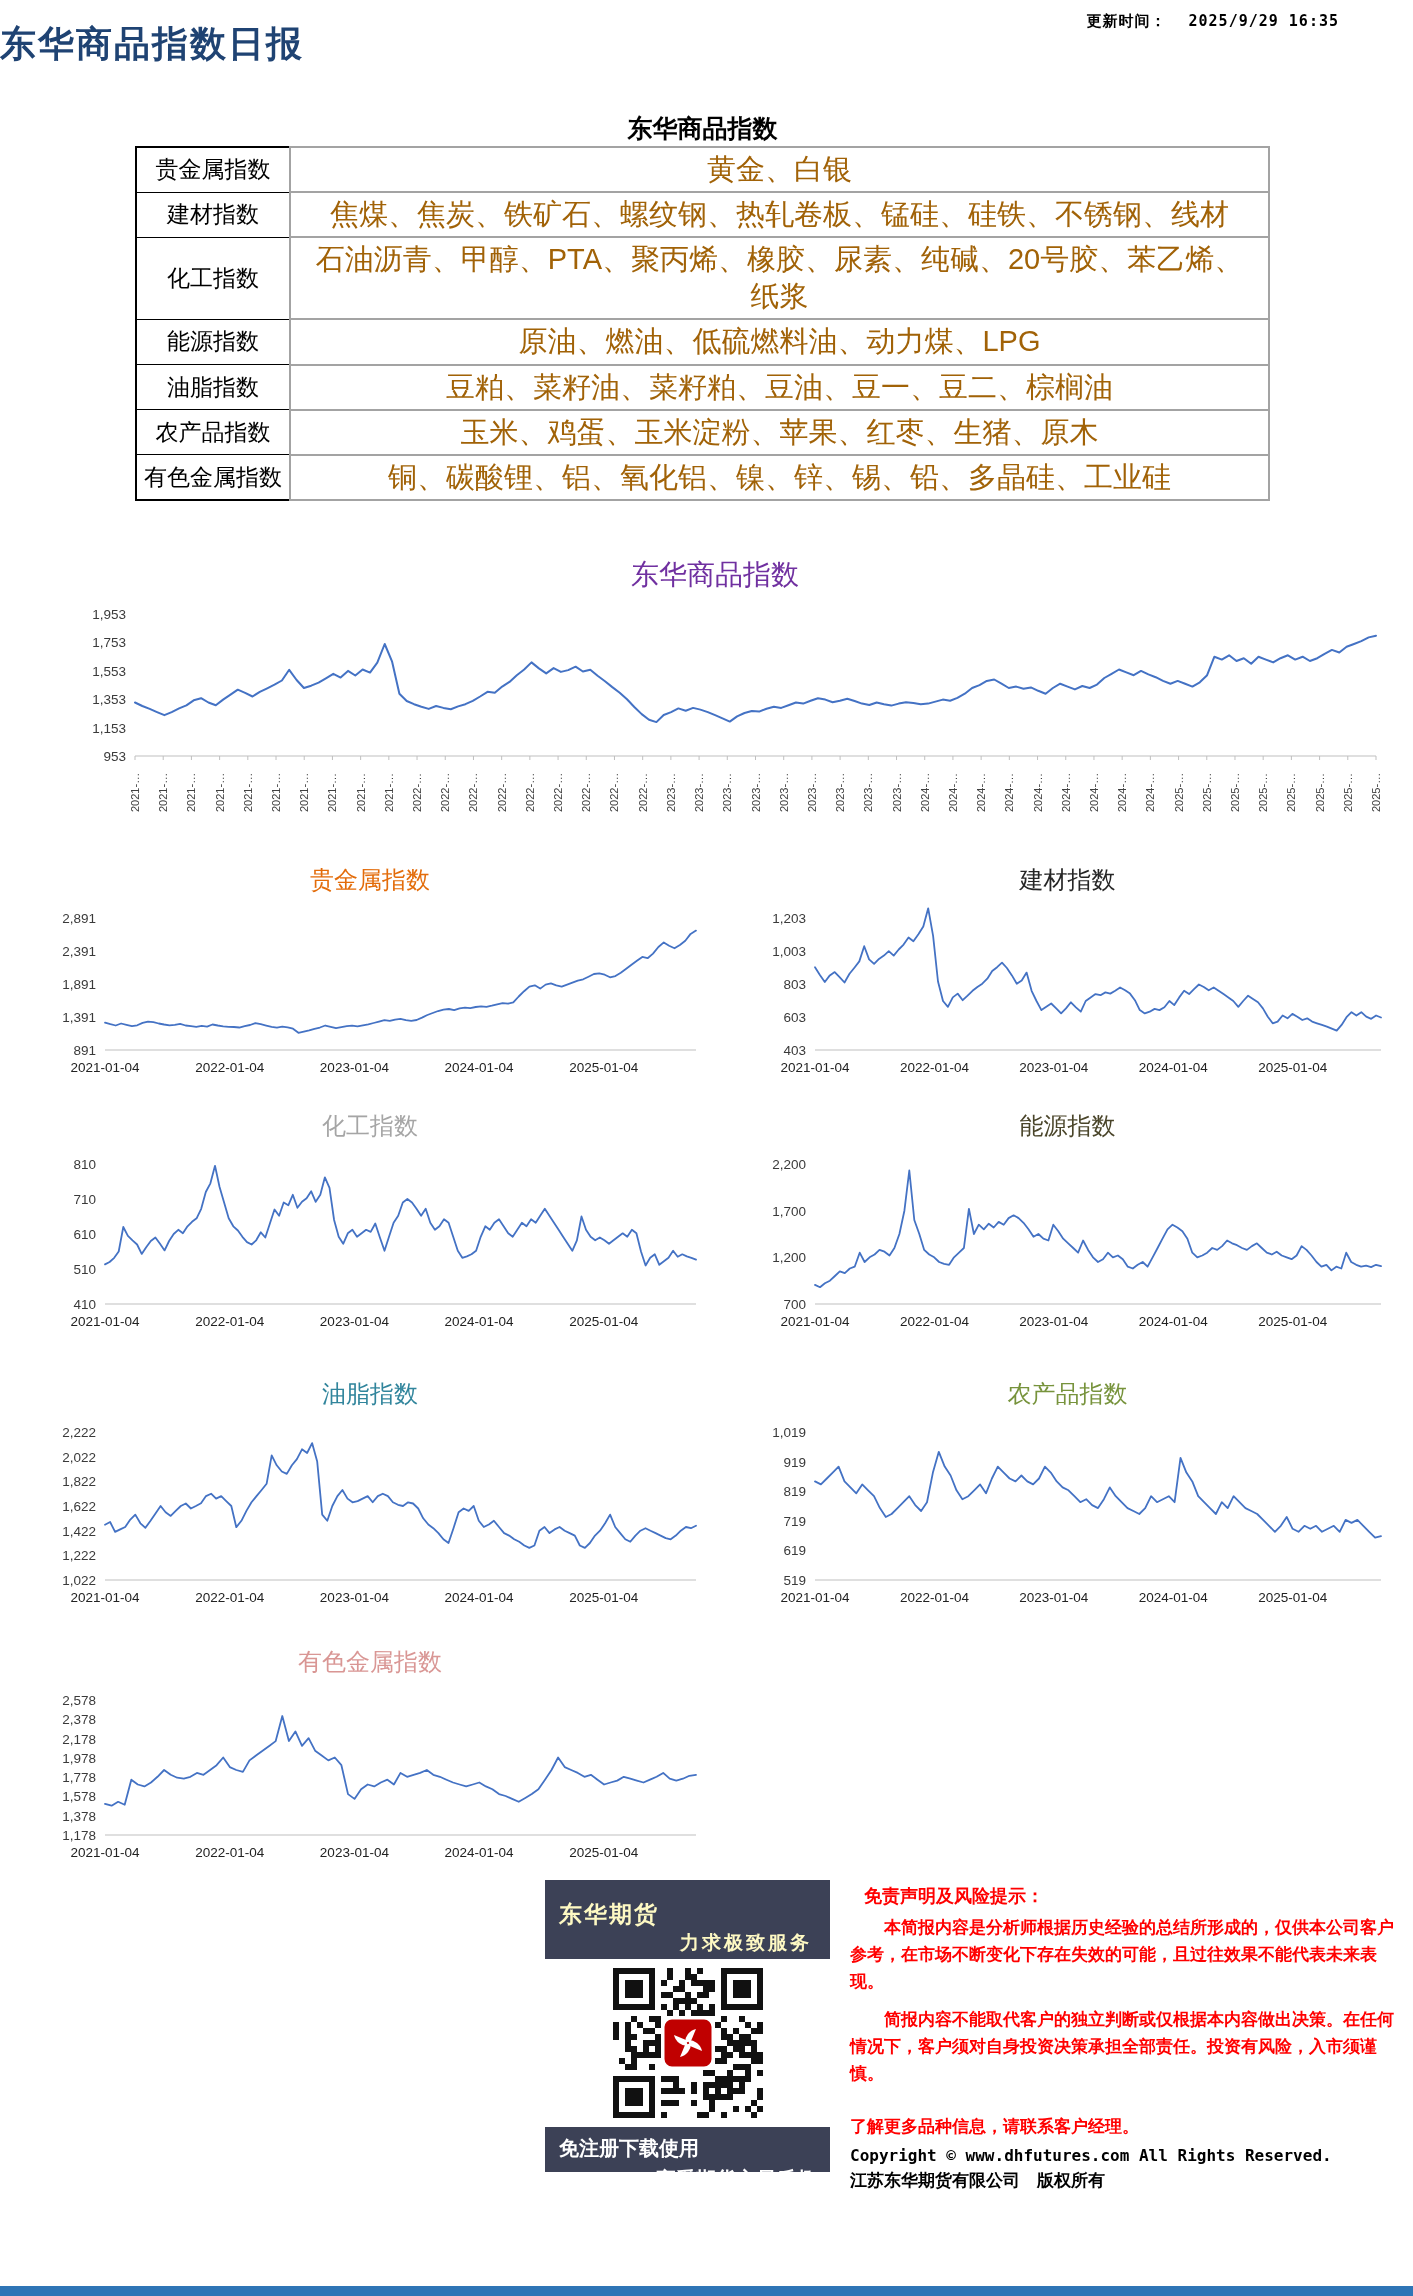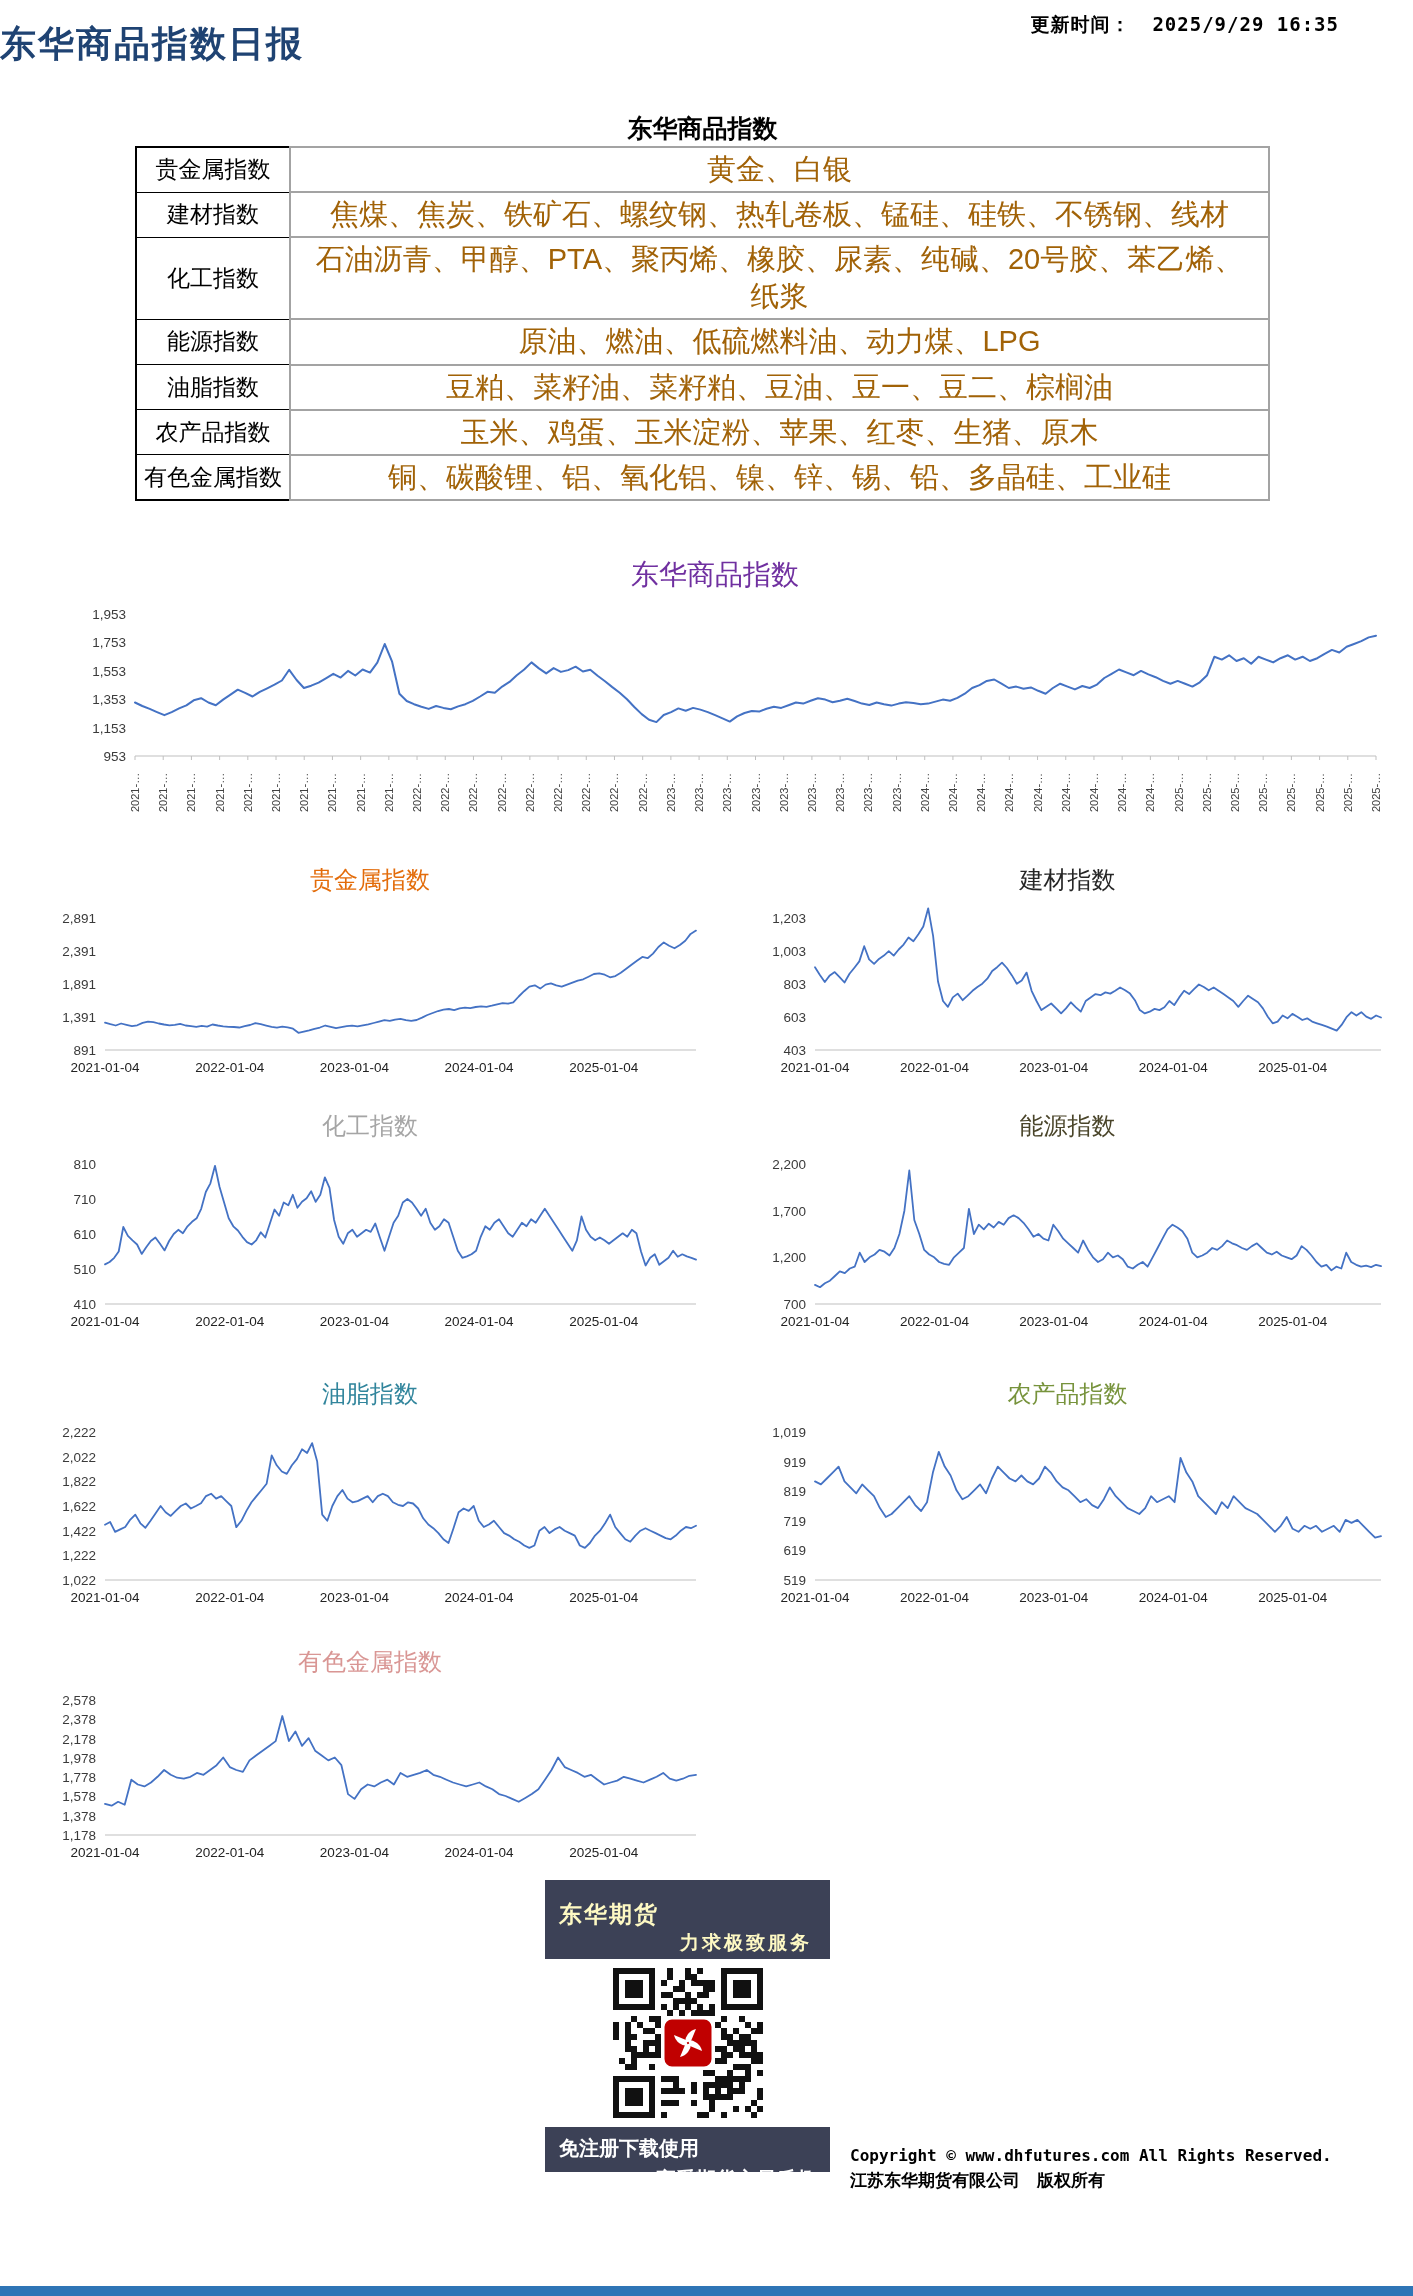--- a/index.html
+++ b/index.html
@@ -1,19 +1,19 @@
 <!DOCTYPE html>
 <html><head>
 <meta charset="utf-8">
 <style>
   html,body{margin:0;padding:0;background:#ffffff;}
   body{font-family:"Liberation Sans","DejaVu Sans",sans-serif;}
   .page{position:relative;width:1413px;height:2296px;background:#fff;overflow:hidden;margin:0 auto;}
 
-  .update-time{position:absolute;top:12px;right:74px;font-family:"DejaVu Sans Mono","Liberation Mono",monospace;font-weight:bold;font-size:19px;color:#000;letter-spacing:1px;}
+  .update-time{position:absolute;top:12px;right:74px;font-family:"DejaVu Sans Mono","Liberation Mono",monospace;font-weight:bold;font-size:15px;color:#000;letter-spacing:1px;}
   .update-time .gap{display:inline-block;width:22px;}
   .report-title{position:absolute;top:20px;left:0;width:100%;margin:0;text-align:left;font-size:36px;font-weight:bold;color:#1F4373;letter-spacing:2px;}
 
   .table-title{position:absolute;top:112px;left:135px;width:1135px;text-align:center;font-size:25px;font-weight:bold;color:#000;}
   .index-table{position:absolute;top:146px;left:135px;width:1135px;border-collapse:collapse;table-layout:fixed;border:2px solid #000;}
   .index-table th{width:148px;border:1px solid #000;font-weight:400;font-size:23px;padding:4px 2px;text-align:center;vertical-align:middle;color:#000;}
   .index-table td{border:2px solid #a3a3a3;font-size:29px;padding:3px 12px;text-align:center;vertical-align:middle;line-height:1.28;color:#a16207;}
 
   .chart{position:absolute;}
   .chart svg{display:block;}
@@ -512,20 +512,26 @@
           <path d="M 0 -3 A 14 14 0 0 1 14 8 L 2 3 Z" fill="#fff" transform="translate(79 79) rotate(180)"></path>
           <path d="M 0 -3 A 14 14 0 0 1 14 8 L 2 3 Z" fill="#fff" transform="translate(79 79) rotate(270)"></path>
         </svg>
     </div>
     <div class="qr-foot">
       <div class="l1">免注册下载使用</div>
       <div class="l2">享受期货交易乐趣</div>
     </div>
   </div>
 
+  <div class="disclaimer">
+    <div class="dtitle">免责声明及风险提示：</div>
+    <p class="ind">本简报内容是分析师根据历史经验的总结所形成的，仅供本公司客户参考，在市场不断变化下存在失效的可能，且过往效果不能代表未来表现。</p>
+    <p class="ind">简报内容不能取代客户的独立判断或仅根据本内容做出决策。在任何情况下，客户须对自身投资决策承担全部责任。投资有风险，入市须谨慎。</p>
+    <p class="more">了解更多品种信息，请联系客户经理。</p>
+  </div>
 
   <div class="copyright">
     <div class="c1">Copyright © www.dhfutures.com   All Rights Reserved.</div>
     <div class="c2">江苏东华期货有限公司　版权所有</div>
   </div>
 
   <div class="bottom-bar"></div>
 
 </div>
 

